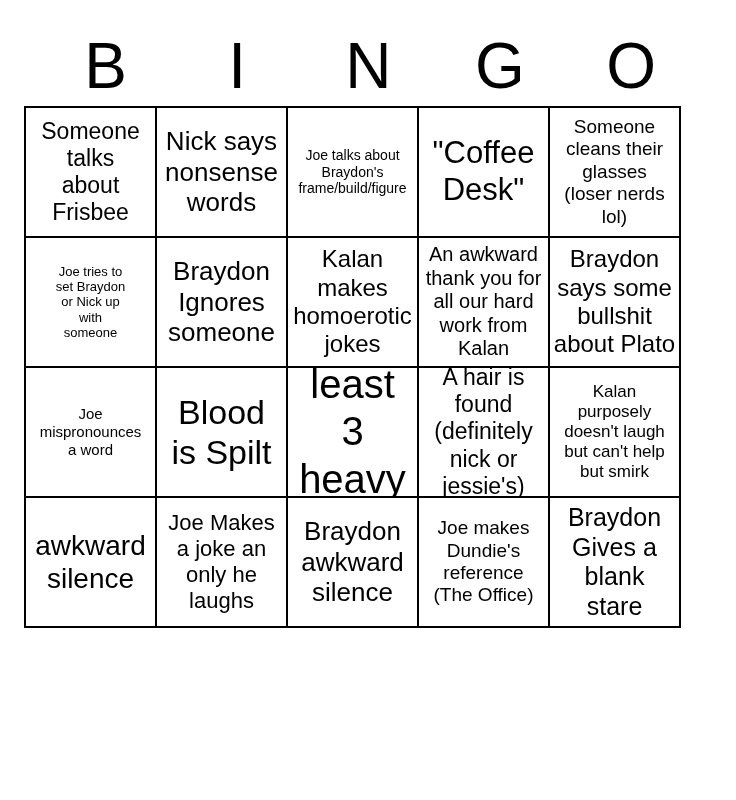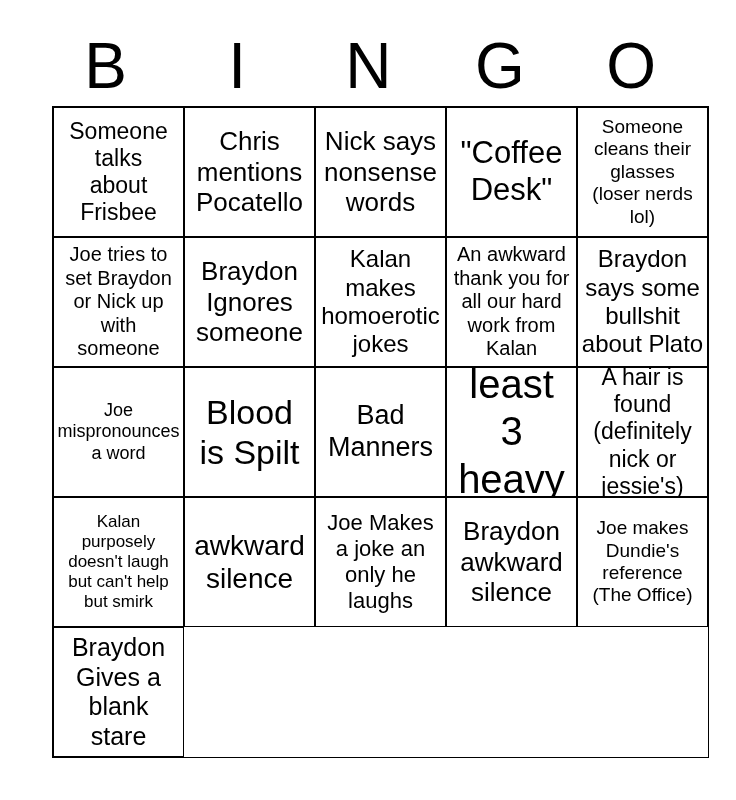--- a/index.html
+++ b/index.html
@@ -28,21 +28,21 @@
   .title-letter {
     flex: 0 0 131.4px;
     text-align: center;
     font-size: 64px;
     line-height: 1;
     font-weight: 400;
     color: #000000;
   }
   .grid {
     position: absolute;
-    left: 52px;
+    left: 24px;
     top: 106px;
     display: grid;
     grid-template-columns: repeat(5, 131px);
     grid-auto-rows: 130px;
     border: 1px solid #000000;
     background: #ffffff;
   }
   .cell {
     border: 1px solid #000000;
     display: flex;
@@ -69,35 +69,35 @@
     <div class="title-letter">N</div>
     <div class="title-letter">G</div>
     <div class="title-letter">O</div>
   </div>
 
   <div class="grid">
     <div class="cell" style="font-size:23px">Someone
 talks
 about
 Frisbee</div>
-    <div class="cell" style="font-size:26px">Chris
-mentions
-Pocatello</div>
     <div class="cell" style="font-size:26px">Nick says
 nonsense
 words</div>
+    <div class="cell" style="font-size:14px">Joe talks about
+Braydon's
+frame/build/figure</div>
     <div class="cell" style="font-size:31px">"Coffee
 Desk"</div>
 
     <div class="cell" style="font-size:19px">Someone
 cleans their
 glasses
 (loser nerds
 lol)</div>
-    <div class="cell" style="font-size:20px">Joe tries to
+    <div class="cell" style="font-size:13px">Joe tries to
 set Braydon
 or Nick up
 with
 someone</div>
     <div class="cell" style="font-size:26px">Braydon
 Ignores
 someone</div>
     <div class="cell" style="font-size:24px">Kalan
 makes
 homoerotic
@@ -105,27 +105,25 @@
 
     <div class="cell" style="font-size:20px">An awkward
 thank you for
 all our hard
 work from
 Kalan</div>
     <div class="cell" style="font-size:24px">Braydon
 says some
 bullshit
 about Plato</div>
-    <div class="cell" style="font-size:18px">Joe
+    <div class="cell" style="font-size:15px">Joe
 mispronounces
 a word</div>
     <div class="cell" style="font-size:34px">Blood
 is Spilt</div>
-    <div class="cell" style="font-size:27px">Bad
-Manners</div>
 
     <div class="cell" style="font-size:40px">At least
 3 heavy
 sighs</div>
     <div class="cell" style="font-size:23px">A hair is
 found
 (definitely
 nick or
 jessie's)</div>
     <div class="cell" style="font-size:17px">Kalan

